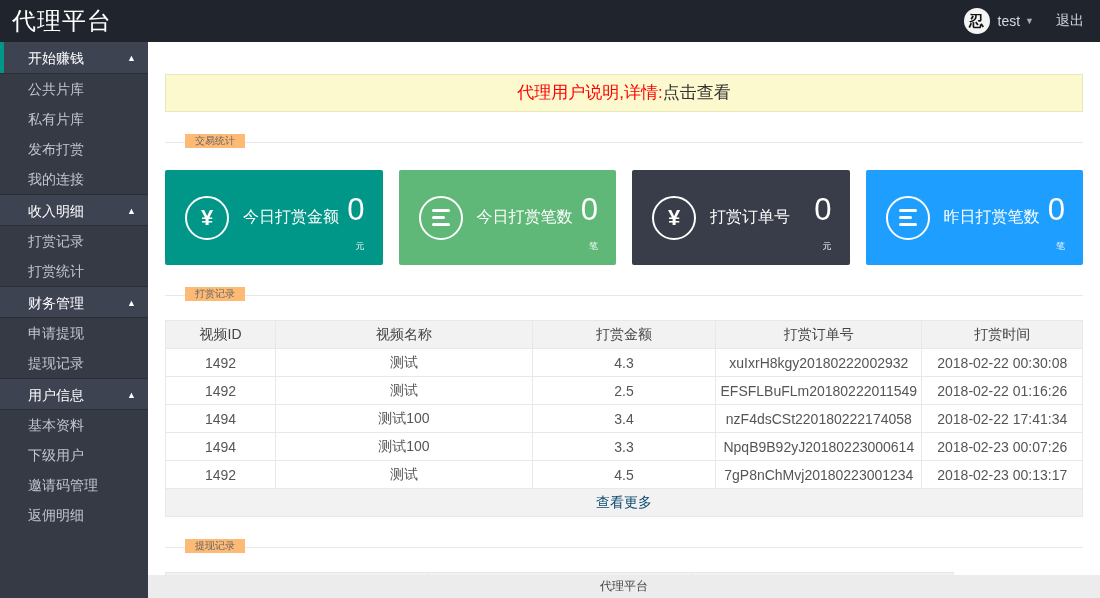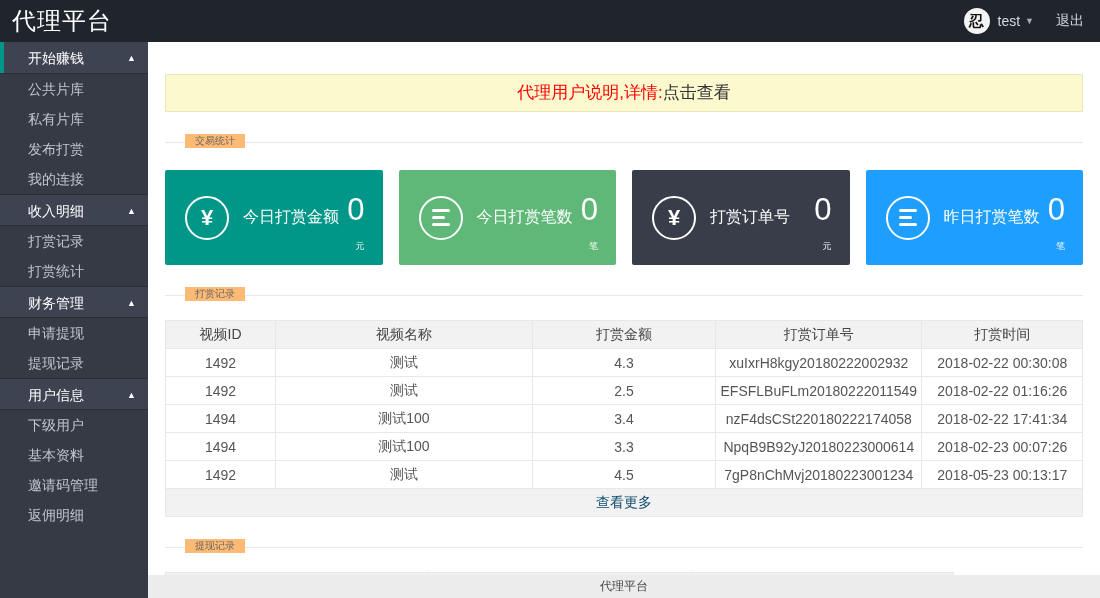--- a/index.html
+++ b/index.html
@@ -111,22 +111,22 @@
     <div class="side-item side-sub"><span>私有片库</span></div>
     <div class="side-item side-sub"><span>发布打赏</span></div>
     <div class="side-item side-sub"><span>我的连接</span></div>
     <div class="side-item side-group"><span>收入明细</span><span class="caret-up">▲</span></div>
     <div class="side-item side-sub"><span>打赏记录</span></div>
     <div class="side-item side-sub"><span>打赏统计</span></div>
     <div class="side-item side-group"><span>财务管理</span><span class="caret-up">▲</span></div>
     <div class="side-item side-sub"><span>申请提现</span></div>
     <div class="side-item side-sub"><span>提现记录</span></div>
     <div class="side-item side-group"><span>用户信息</span><span class="caret-up">▲</span></div>
+    <div class="side-item side-sub"><span>基本资料</span></div>
     <div class="side-item side-sub"><span>下级用户</span></div>
-    <div class="side-item side-sub"><span>基本资料</span></div>
     <div class="side-item side-sub"><span>邀请码管理</span></div>
     <div class="side-item side-sub"><span>返佣明细</span></div>
   </div>
 
 <div class="main">
 
   <div class="notice">
     <span class="notice-prefix">代理用户说明,详情:</span><span class="notice-link">点击查看</span>
   </div>
 
@@ -218,21 +218,21 @@
           <td>测试100</td>
           <td>3.3</td>
           <td>NpqB9B92yJ20180223000614</td>
           <td>2018-02-23 00:07:26</td>
         </tr>
         <tr>
           <td>1492</td>
           <td>测试</td>
           <td>4.5</td>
           <td>7gP8nChMvj20180223001234</td>
-          <td>2018-05-23 00:13:17</td>
+          <td>2018-02-23 00:13:17</td>
         </tr>
       </tbody>
   </table>
   <div class="more-row">查看更多</div>
 
   <div class="field">
     <span class="field-title">提现记录</span>
   </div>
 
   <table class="withdraw-table">

